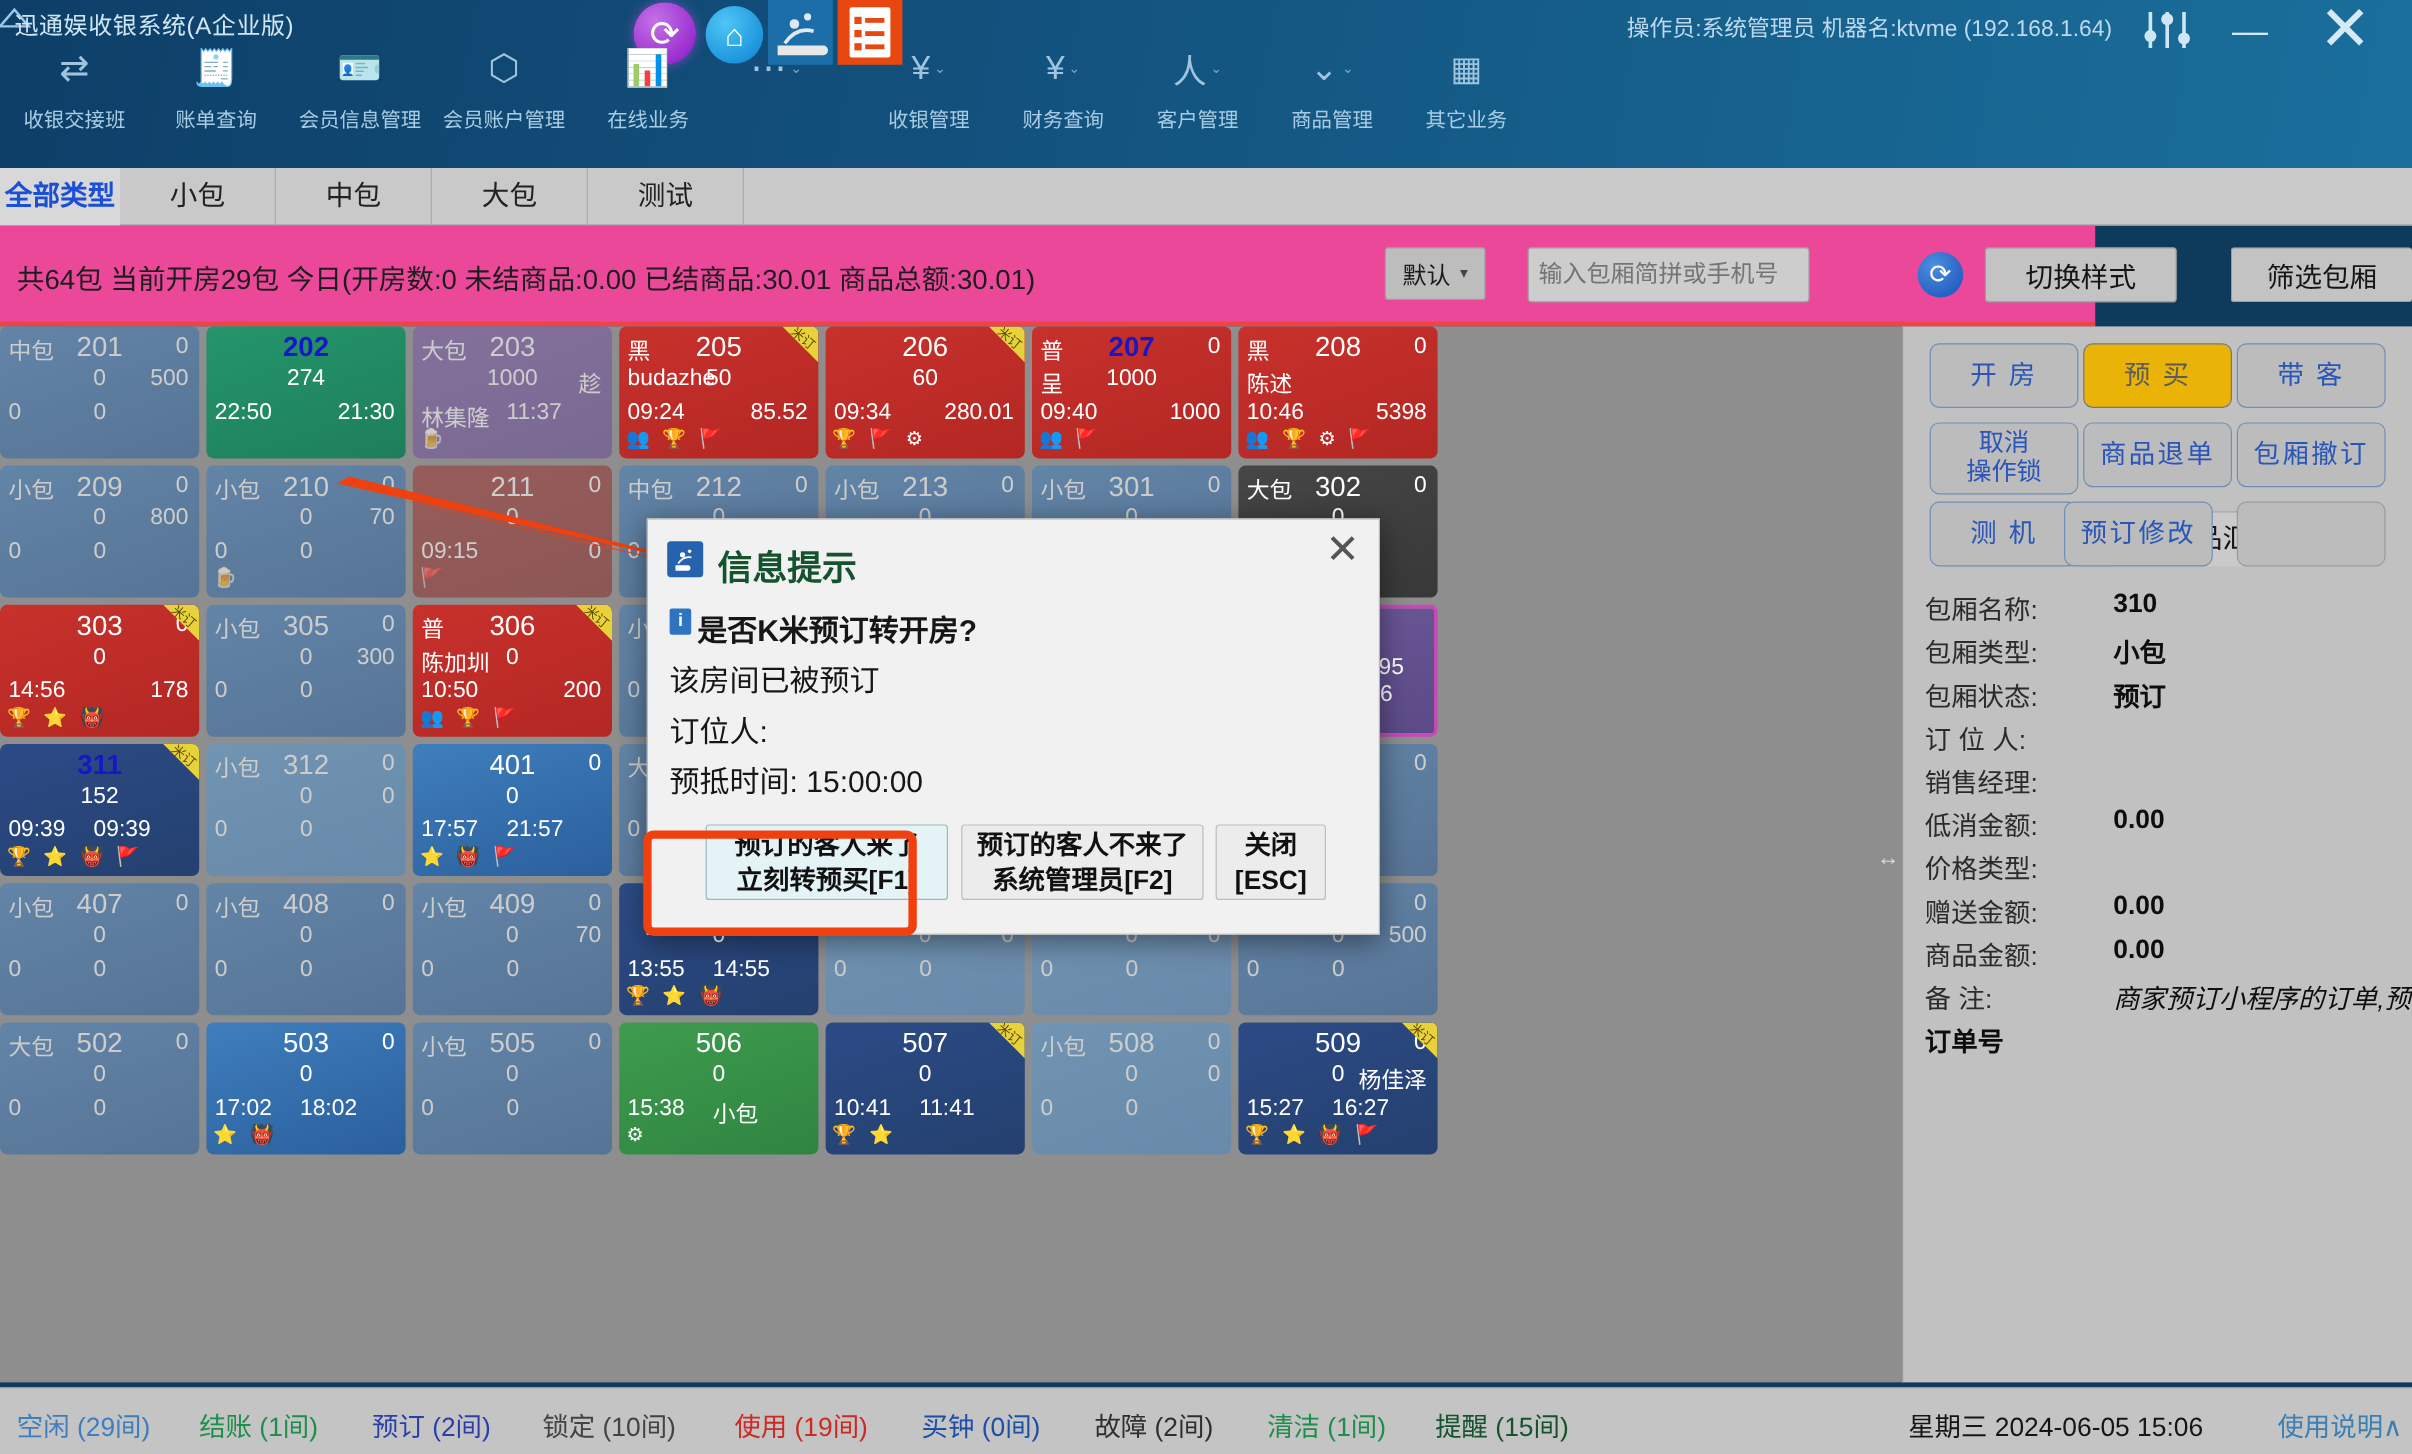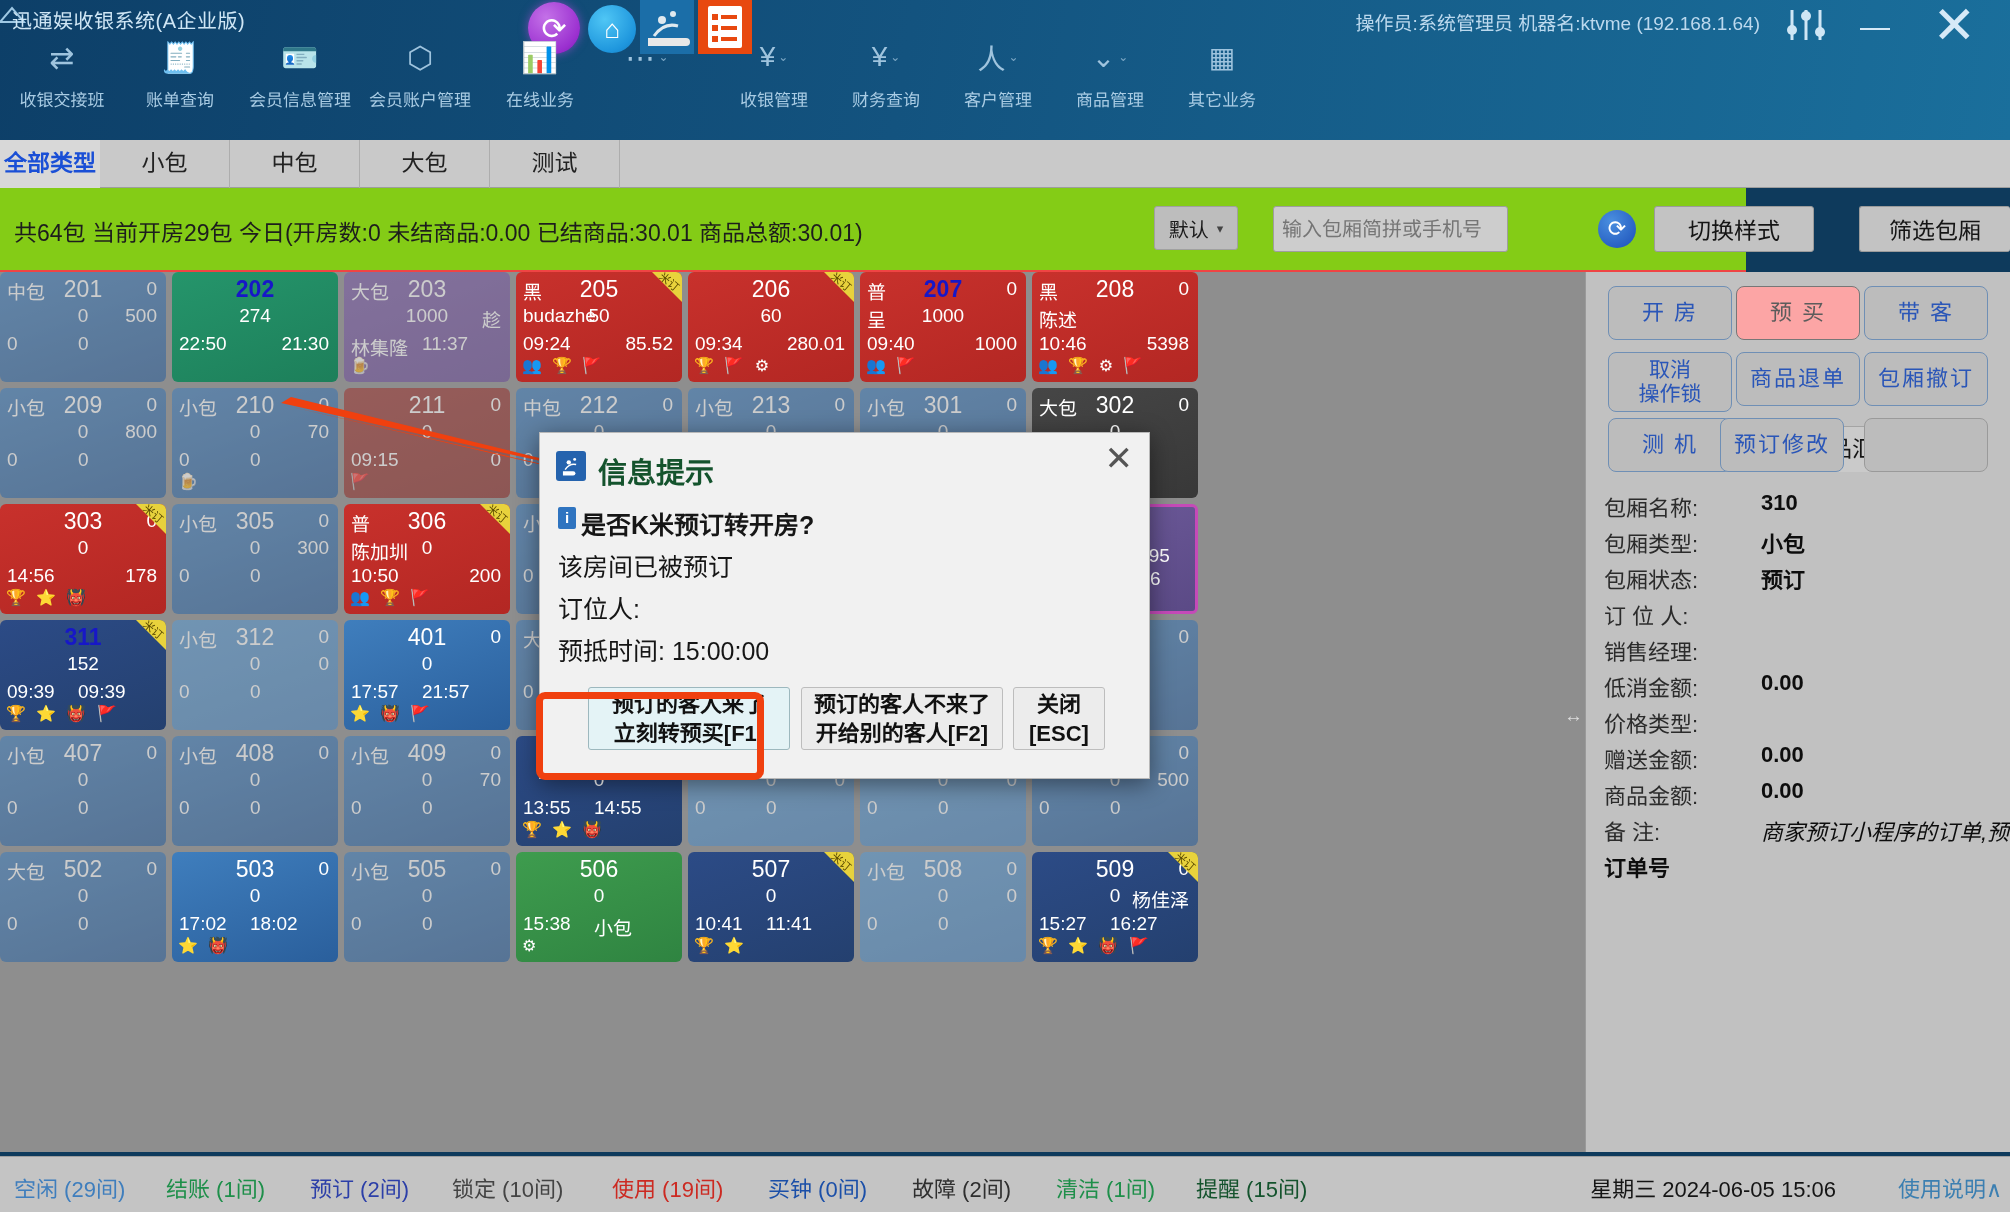--- a/index.html
+++ b/index.html
@@ -56,21 +56,21 @@
   }
   .tab{
     position:absolute;top:0;height:48px;line-height:46px;text-align:center;
     font-size:23px;color:#222;cursor:pointer;border-right:1px solid #adadad;
   }
   .tab.active{color:#1a4fd6;font-weight:bold;background:#d8d8d8;border-right:none;}
 
   
   #summary{
     position:absolute;left:0;top:188px;width:1746px;height:84px;
-    background:#84cc16;border-bottom:2px solid #ef4444;
+    background:#ec4899;border-bottom:4px solid #ef4444;
   }
   #summary-text{
     position:absolute;left:14px;top:26px;font-size:23px;color:#1d1d1d;white-space:nowrap;
   }
   #sel-default{
     position:absolute;left:1154px;top:206px;width:84px;height:44px;
     background:#bdbdbd;border:1px solid #a0a0a0;border-radius:3px;
     font-size:20px;color:#1b1b1b;display:flex;align-items:center;justify-content:center;
     cursor:pointer;
   }
@@ -138,21 +138,21 @@
     position:absolute;left:1585px;top:272px;width:425px;height:880px;
     background:#c1c1c1;border-left:1px solid #9a9a9a;
   }
   #rhandle{position:absolute;left:1564px;top:705px;font-size:19px;color:#ddd;}
   .act-btn{
     position:absolute;height:54px;border:1px solid #6f8fb5;border-radius:8px;
     background:#bcbcbc;color:#2a56b8;font-size:22px;cursor:pointer;
     display:flex;flex-direction:column;align-items:center;justify-content:center;
     line-height:24px;letter-spacing:2px;
   }
-  .act-btn.disabled{background:#fca5a5;color:#5c5c5c;border-color:#777;text-align:center;}
+  .act-btn.disabled{background:#eab308;color:#5c5c5c;border-color:#777;text-align:center;}
   .act-btn.empty{color:transparent;border-color:#9a9a9a;}
   .act-btn.two{height:60px;font-size:21px;letter-spacing:0;}
 
   #detail-tabs{position:absolute;left:0;top:150px;width:425px;height:52px;}
   .dtab{
     position:absolute;top:4px;height:46px;line-height:44px;text-align:center;
     font-size:23px;cursor:pointer;
   }
   #dtab0{left:18px;width:140px;color:#2a56b8;}
   #dtab1{left:176px;width:180px;color:#151515;background:#cacaca;
@@ -755,21 +755,21 @@
   <div class="dlg-line" id="dlg-l1">该房间已被预订</div>
   <div class="dlg-line" id="dlg-l2">订位人:</div>
   <div class="dlg-line" id="dlg-l3">预抵时间: 15:00:00</div>
 
   <div class="dlg-btn" id="dlg-btn0">
     <span>预订的客人来了</span>
     <span>立刻转预买[F1]</span>
   </div>
   <div class="dlg-btn" id="dlg-btn1">
     <span>预订的客人不来了</span>
-    <span>开给别的客人[F2]</span>
+    <span>系统管理员[F2]</span>
   </div>
   <div class="dlg-btn" id="dlg-btn2">
     <span>关闭</span>
     <span>[ESC]</span>
   </div>
 </div>
 <div id="dlg-hl"></div>
 
 <div id="bottom">
   <div id="datetime">星期三 2024-06-05 15:06</div>

